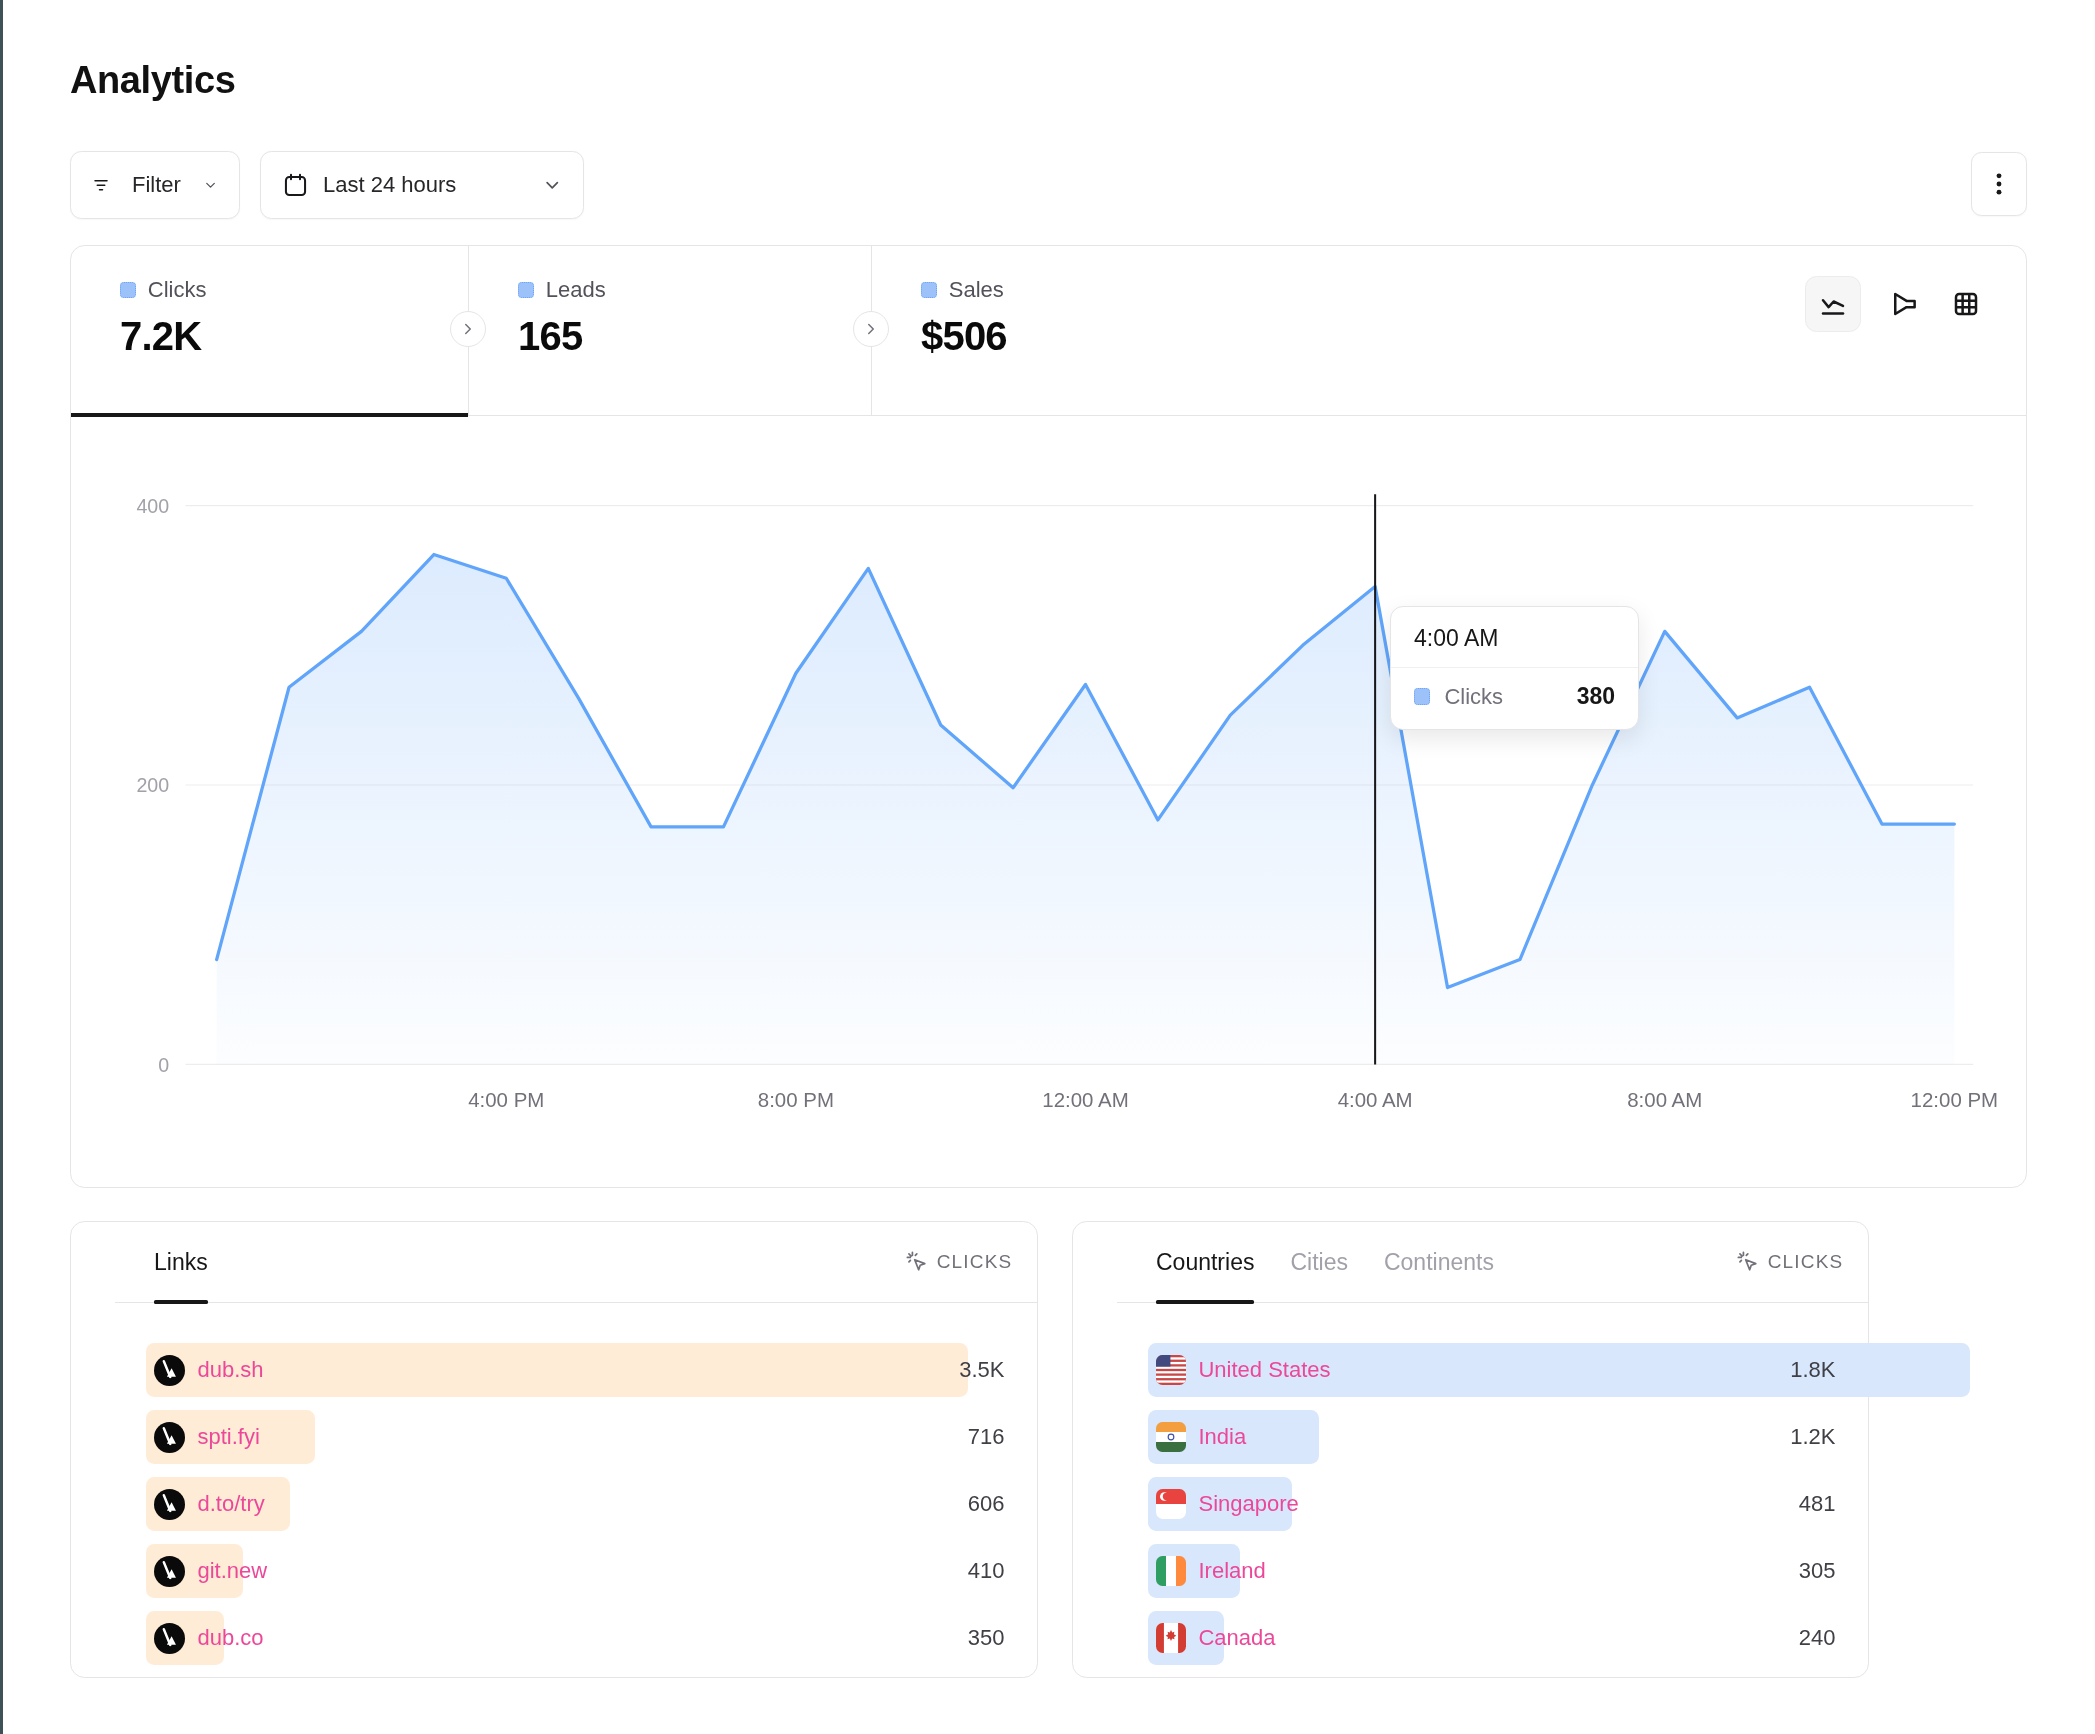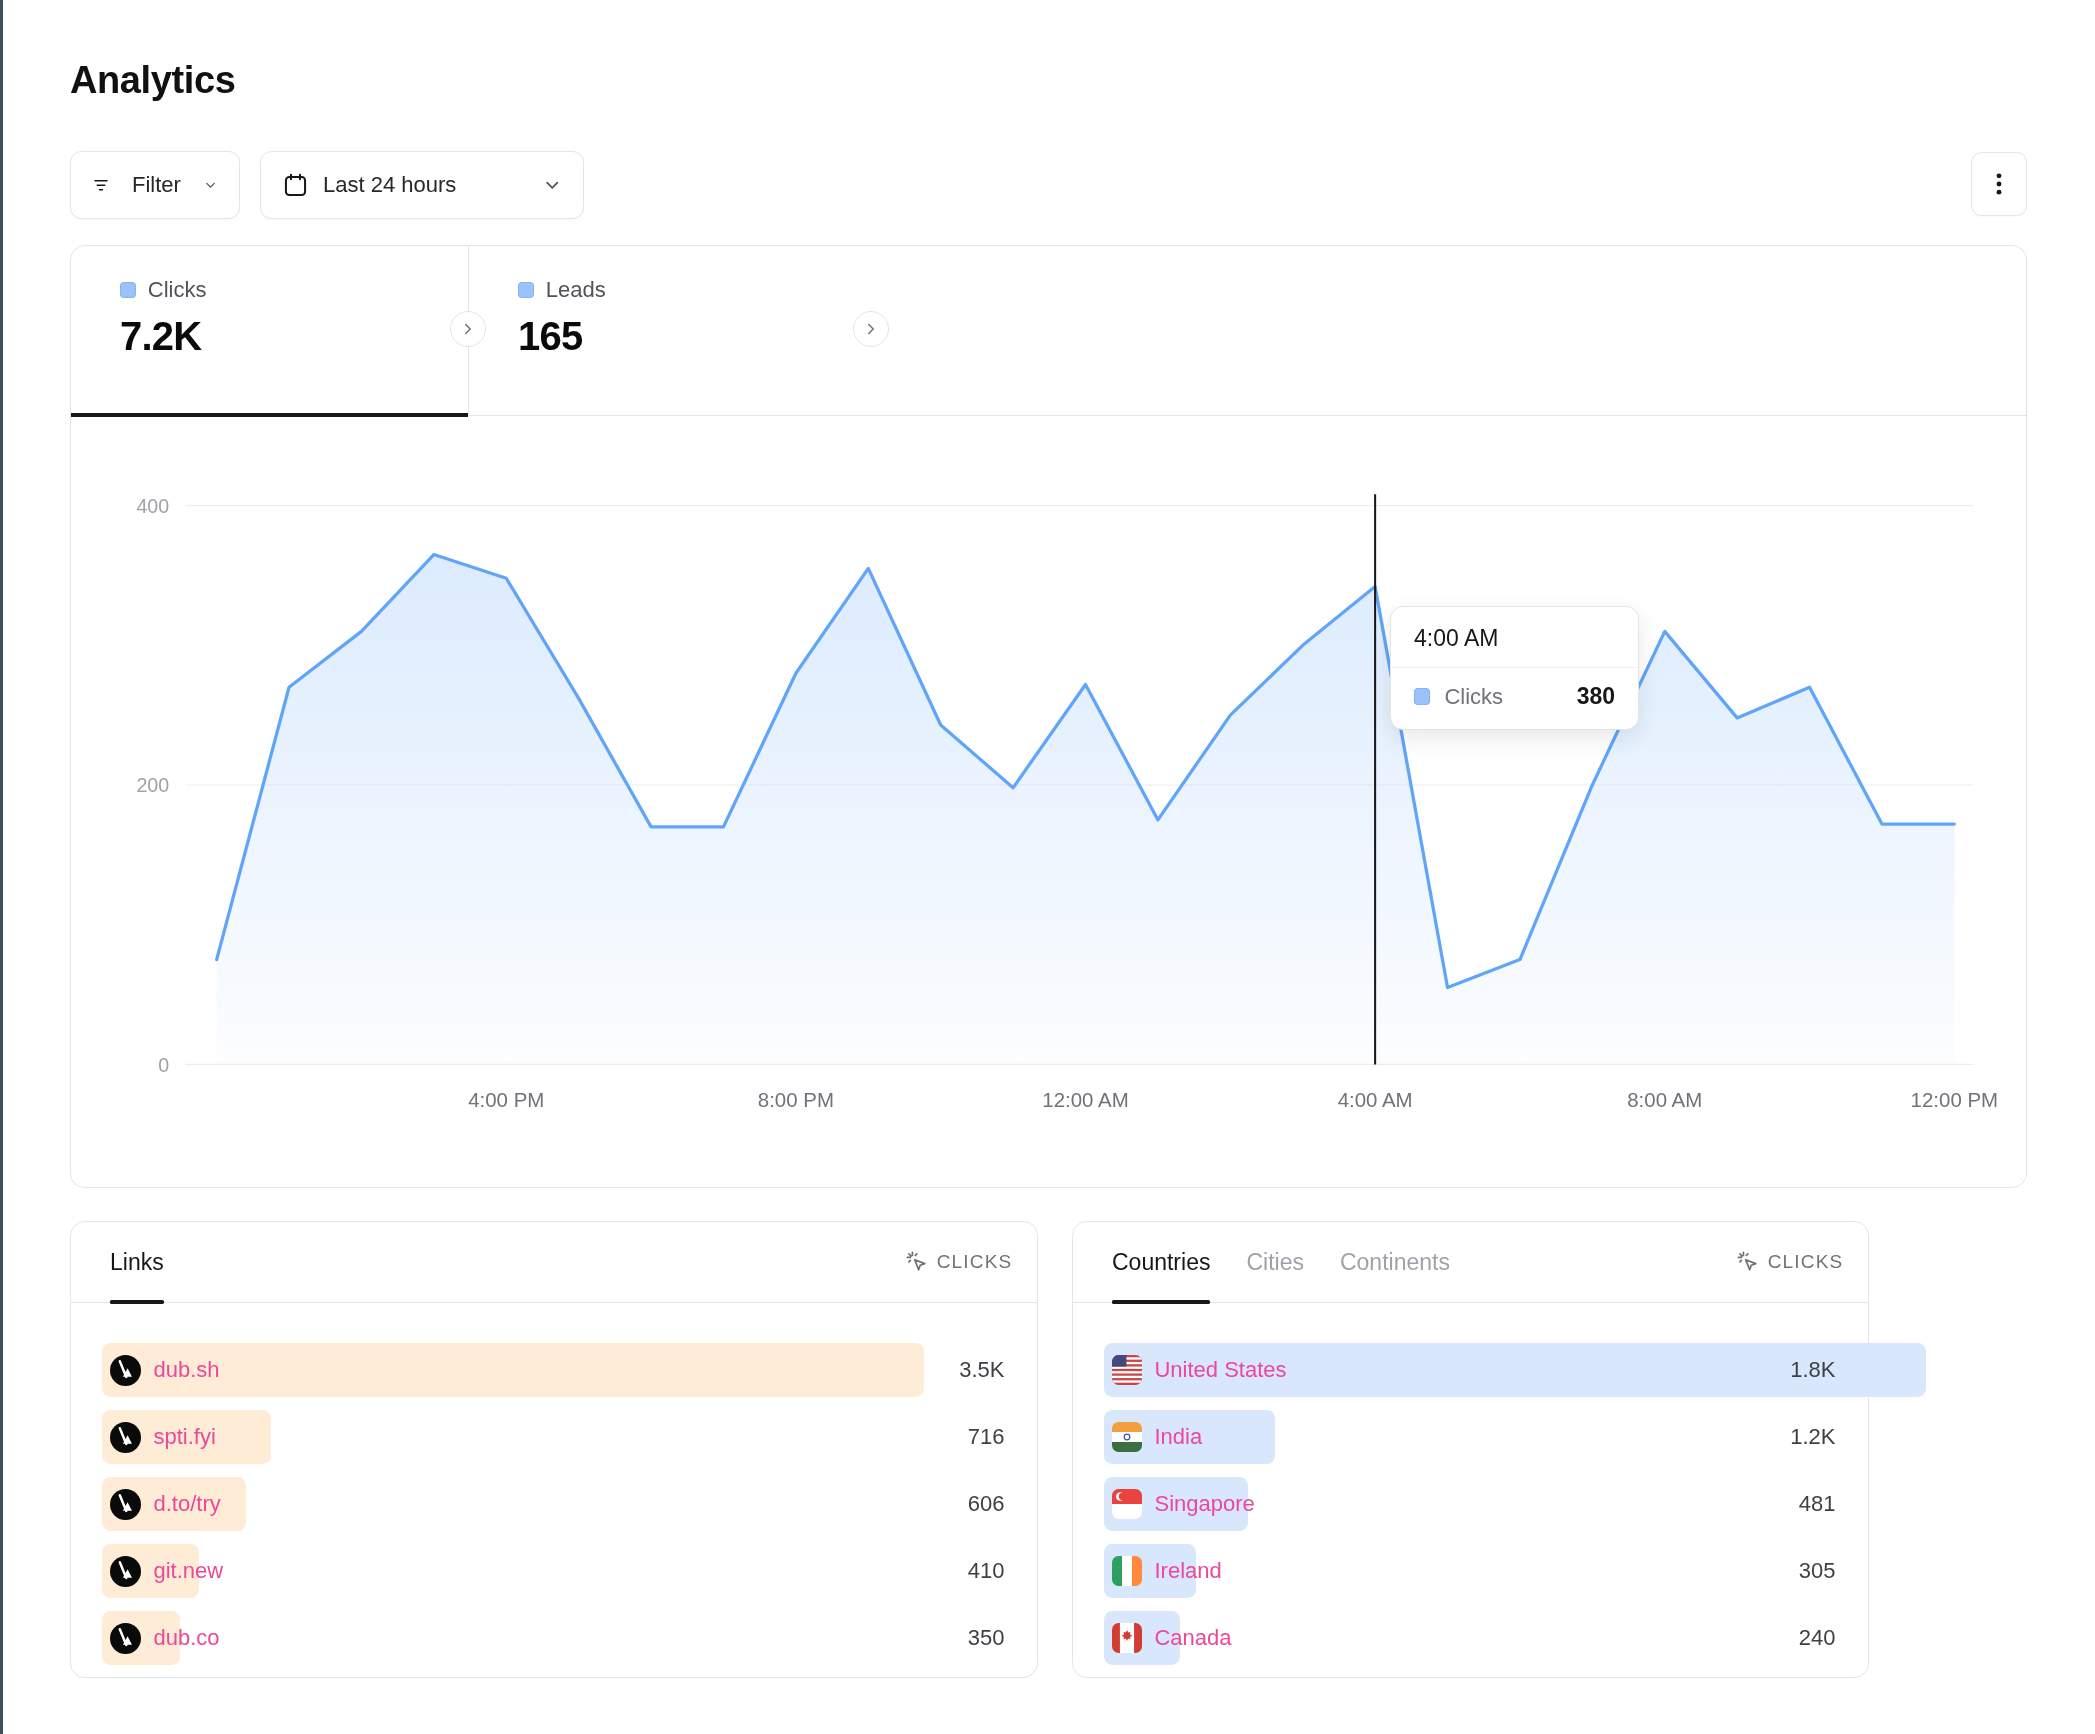--- a/index.html
+++ b/index.html
@@ -48,21 +48,21 @@
 
   .tooltip{position:absolute;left:1319px;top:360px;width:249px;background:#fff;border:1.2px solid #e5e5e5;
            border-radius:13px;box-shadow:0 8.2px 23px rgba(0,0,0,.09);z-index:6;overflow:hidden;}
   .tooltip-head{padding:18px 23px 14.7px;font-size:23px;color:#171717;}
   .tooltip-row{display:flex;align-items:center;gap:14px;padding:15.5px 23px 19px;border-top:1.2px solid #f0f0f0;}
   .tooltip-row .bullet{width:16.4px;height:16.4px;}
   .tooltip-label{font-size:22px;color:#71717a;flex:1;}
   .tooltip-value{font-size:23px;font-weight:700;color:#171717;}
 
   .list-card{position:absolute;top:1221px;height:457px;background:#fff;border:1.2px solid #e5e5e5;
-             border-radius:14.7px;}
+             border-radius:14.7px;padding-left:44px;}
   .links-card{left:70px;width:968px;}
   .countries-card{left:1072px;width:797px;text-align:center;}
   .card-head{position:relative;height:81px;border-bottom:1.2px solid #e5e5e5;display:flex;
              align-items:center;padding:0 24.5px 0 39px;gap:36px;}
   .card-tab{position:relative;height:100%;display:flex;align-items:center;font-size:23px;color:#a1a1aa;
             cursor:pointer;}
   .card-tab.active{color:#171717;font-weight:500;}
   .card-tab.active::after{content:"";position:absolute;left:0;bottom:-1.6px;width:100%;height:3.3px;
                           background:#171717;border-radius:1.6px;}
   .metric{margin-left:auto;display:flex;align-items:center;gap:9px;color:#71717a;font-size:19px;
@@ -149,20 +149,46 @@
         </div>
         <div class="stat-value">7.2K</div>
       </div>
       <div class="stat-tab t2">
         <div class="stat-head">
           <span class="bullet"></span>
           <span class="stat-label">Leads</span>
         </div>
         <div class="stat-value">165</div>
       </div>
+      <div class="stat-tab t3">
+        <div class="stat-head">
+          <span class="bullet"></span>
+          <span class="stat-label">Sales</span>
+        </div>
+        <div class="stat-value">$506</div>
+        <div class="view-icons">
+          <span class="view-icon active">
+            <svg width="30" height="30" viewBox="0 0 24 24" fill="none" stroke="#18181b" stroke-width="2" stroke-linecap="round" stroke-linejoin="round">
+                <path d="M4 9l4.5 5.5 4-4.5L20 13.5"></path>
+                <path d="M4 19.5h16"></path>
+              </svg>
+          </span>
+          <span class="view-icon">
+            <svg width="30" height="30" viewBox="0 0 24 24" fill="none" stroke="#18181b" stroke-width="2" stroke-linejoin="round">
+                <path d="M5 4v16l9-5.5h6.5v-5H14L5 4z"></path>
+              </svg>
+          </span>
+          <span class="view-icon">
+            <svg width="30" height="30" viewBox="0 0 24 24" fill="none" stroke="#18181b" stroke-width="2">
+                <rect x="4" y="4" width="16" height="16" rx="2.5"></rect>
+                <path d="M4 9.3h16M4 14.6h16M9.3 4v16M14.6 4v16"></path>
+              </svg>
+          </span>
+        </div>
+      </div>
       <span class="tab-chev c1">
         <svg width="18" height="18" viewBox="0 0 24 24" fill="none" stroke="#71717a" stroke-width="2" stroke-linecap="round" stroke-linejoin="round">
             <path d="M9 6l6 6-6 6"></path>
           </svg>
       </span>
       <span class="tab-chev c2">
         <svg width="18" height="18" viewBox="0 0 24 24" fill="none" stroke="#71717a" stroke-width="2" stroke-linecap="round" stroke-linejoin="round">
             <path d="M9 6l6 6-6 6"></path>
           </svg>
       </span>

